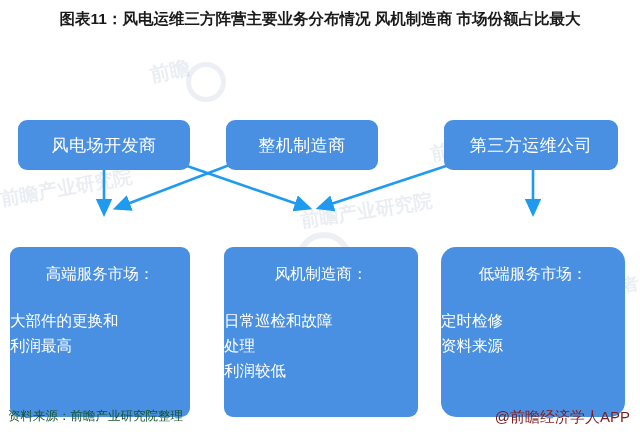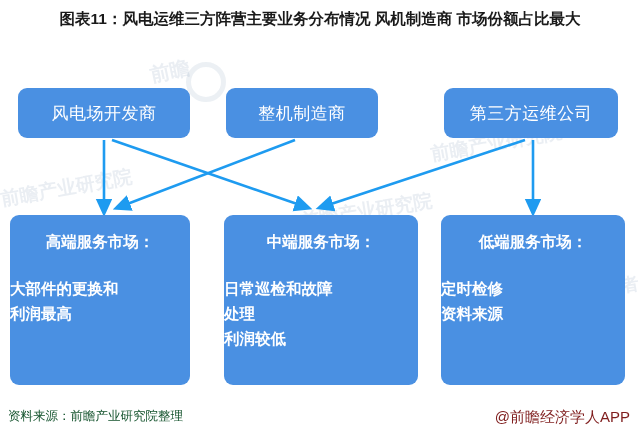--- a/index.html
+++ b/index.html
@@ -74,33 +74,33 @@
   
   .node-box {
     position: absolute;
     background: #4a90e2;
     border-radius: 9px;
     color: #ffffff;
     box-sizing: border-box;
     display: flex;
     flex-direction: column;
     align-items: center;
+    margin-top: 32px;
   }
   .node-top {
     justify-content: center;
     font-size: 17px;
     font-weight: normal;
     letter-spacing: 0.5px;
   }
   .node-bottom {
     justify-content: flex-start;
     padding-top: 14px;
     font-size: 15.5px;
     line-height: 25px;
-    font-weight: bold;
   }
   .node-heading {
     font-size: 15.5px;
     margin-bottom: 22px;
     white-space: nowrap;
   }
   .node-lines {
     display: flex;
     flex-direction: column;
     align-items: flex-start;
@@ -112,21 +112,21 @@
   }
 
   
   #box-dev      { left: 18px;  top: 88px;  width: 172px; height: 50px; }
   #box-oem      { left: 226px; top: 88px;  width: 152px; height: 50px; }
   #box-third    { left: 444px; top: 88px;  width: 174px; height: 50px; }
 
   
   #box-high     { left: 10px;  top: 215px; width: 180px; height: 170px; }
   #box-mid      { left: 224px; top: 215px; width: 194px; height: 170px; }
-  #box-low      { left: 441px; top: 215px; width: 184px; height: 170px; }
+  #box-low      { left: 441px; top: 215px; width: 184px; height: 170px; border-radius: 15px; }
 
   
   .footer-source {
     position: absolute;
     left: 8px;
     top: 408px;
     font-size: 12.5px;
     color: #14532d;
     white-space: nowrap;
   }
@@ -186,21 +186,21 @@
 
   <div class="node-box node-bottom" id="box-high">
     <div class="node-heading">高端服务市场：</div>
     <div class="node-lines">
       <div class="node-line">大部件的更换和</div>
       <div class="node-line">利润最高</div>
     </div>
   </div>
 
   <div class="node-box node-bottom" id="box-mid">
-    <div class="node-heading">中端服务市场：</div>
+    <div class="node-heading">风机制造商：</div>
     <div class="node-lines">
       <div class="node-line">日常巡检和故障</div>
       <div class="node-line">处理</div>
       <div class="node-line">利润较低</div>
     </div>
   </div>
 
   <div class="node-box node-bottom" id="box-low">
     <div class="node-heading">低端服务市场：</div>
     <div class="node-lines">

